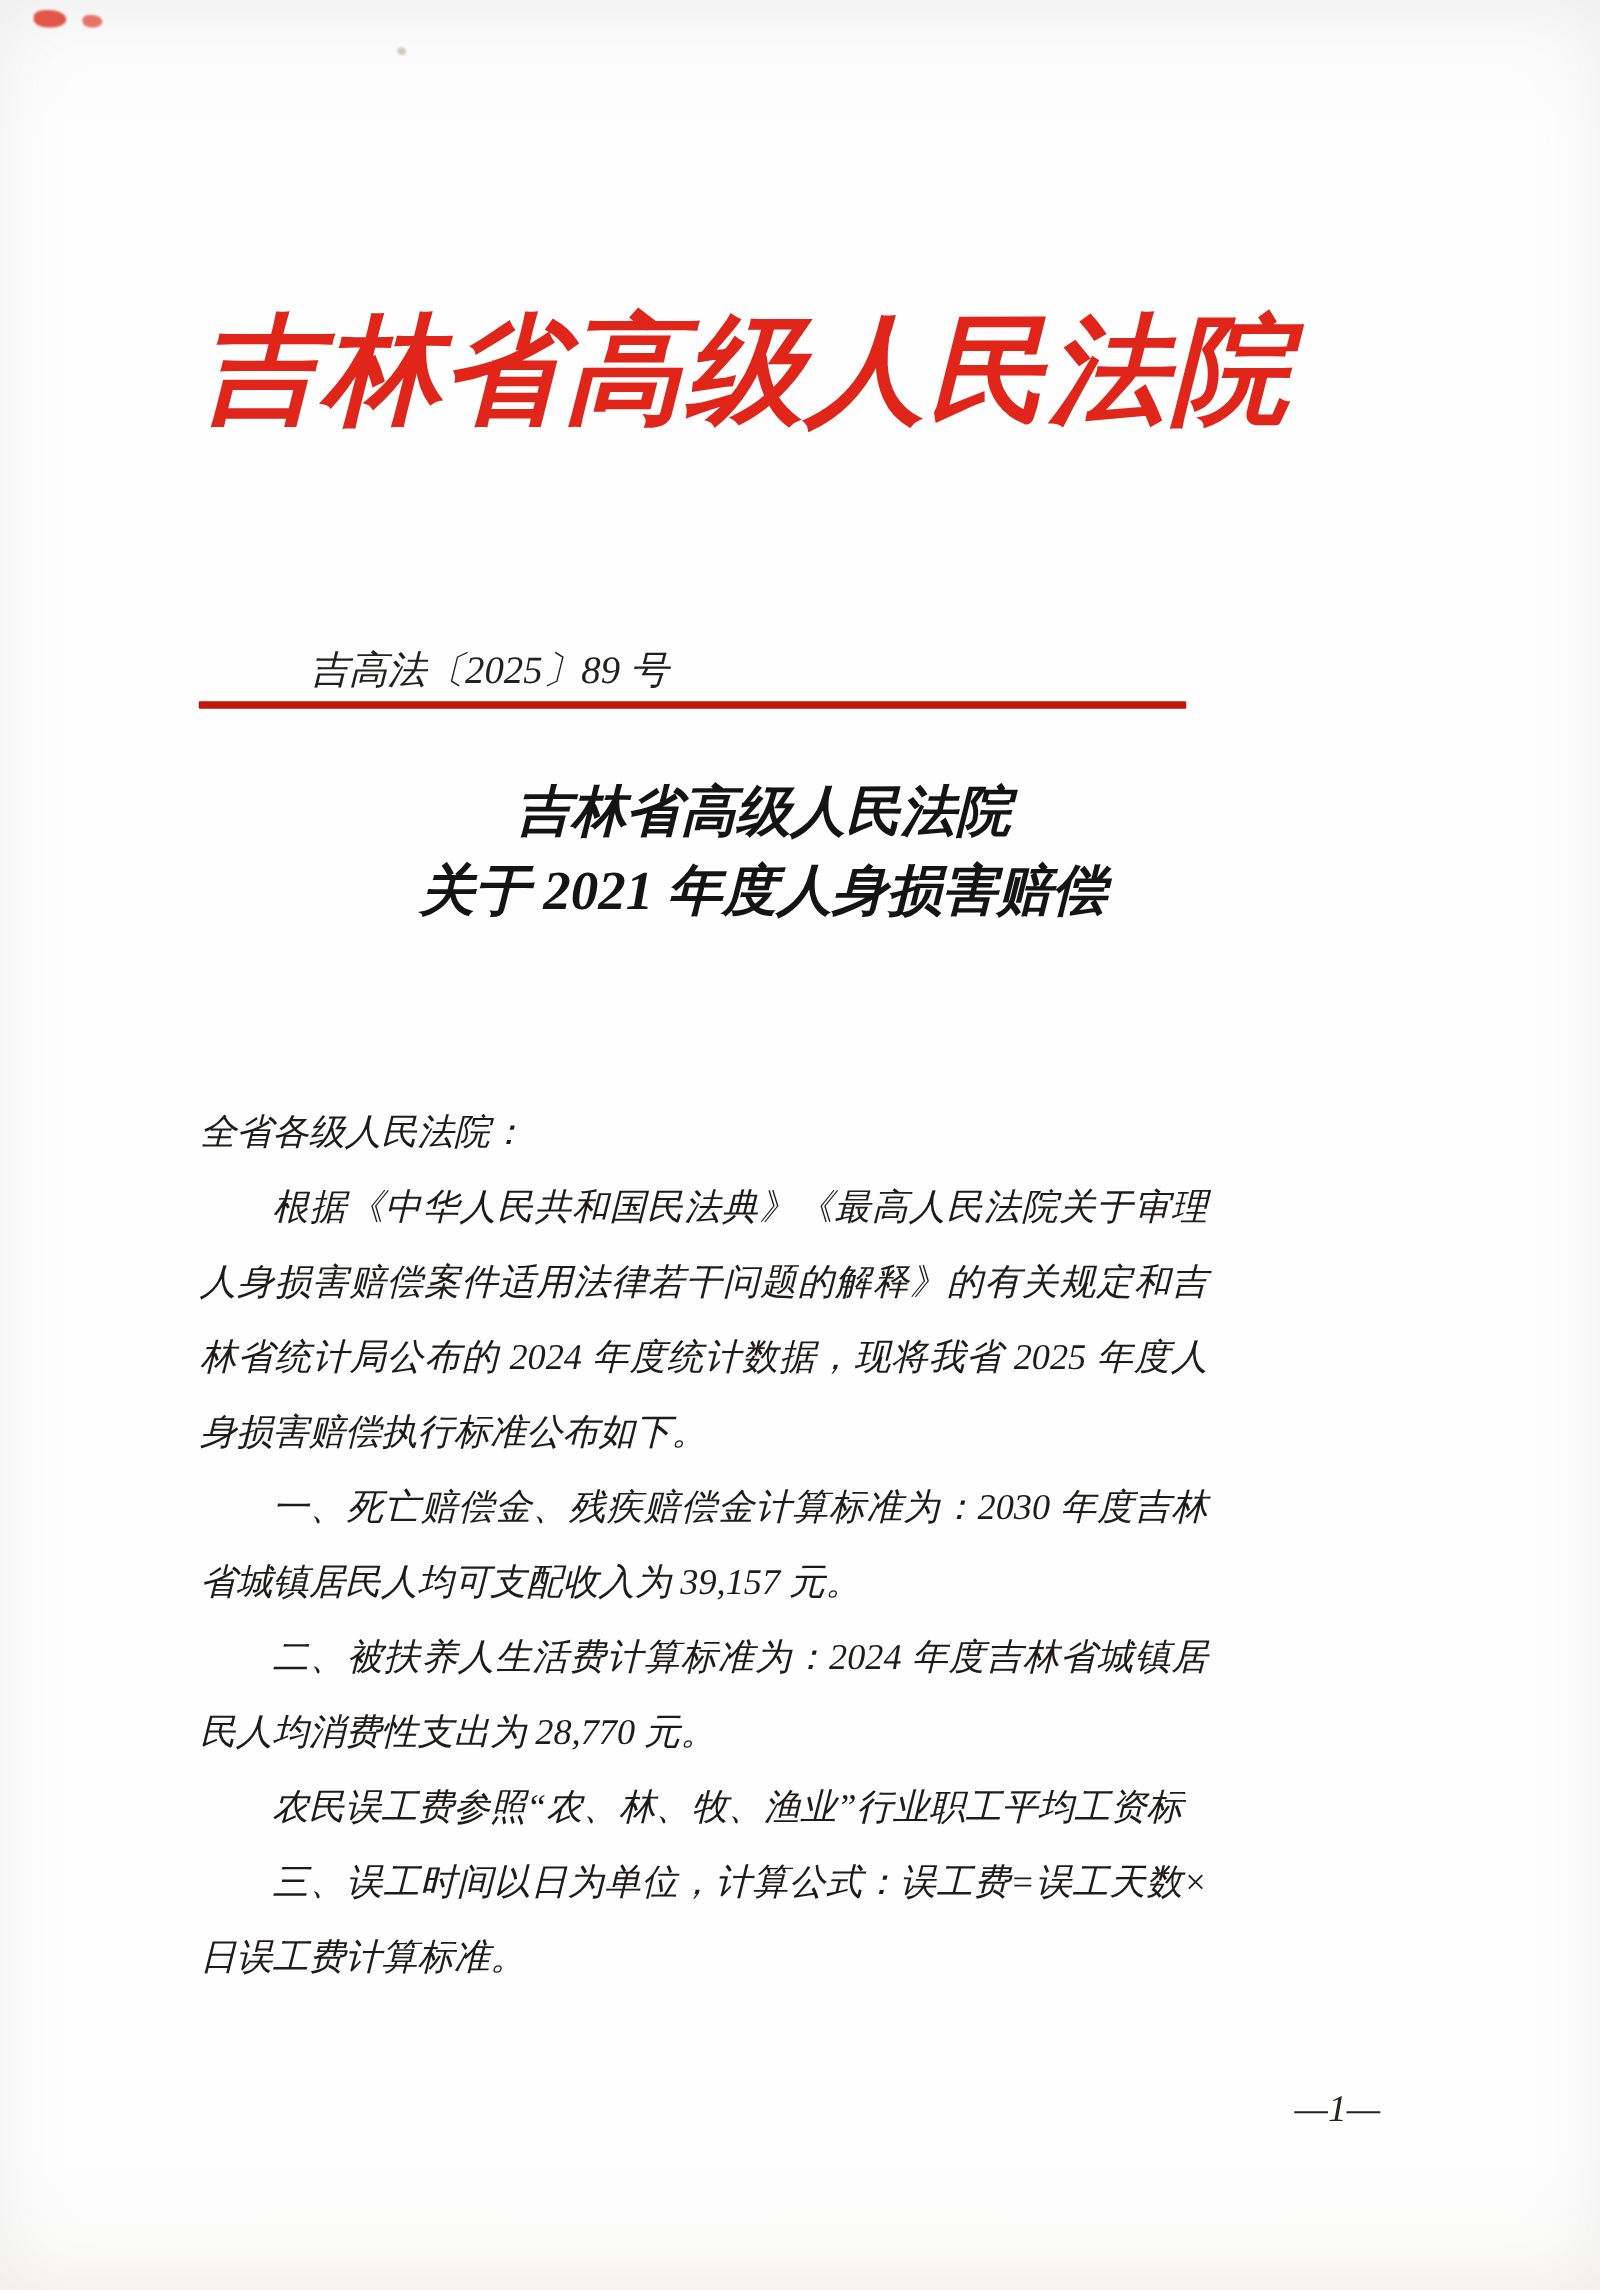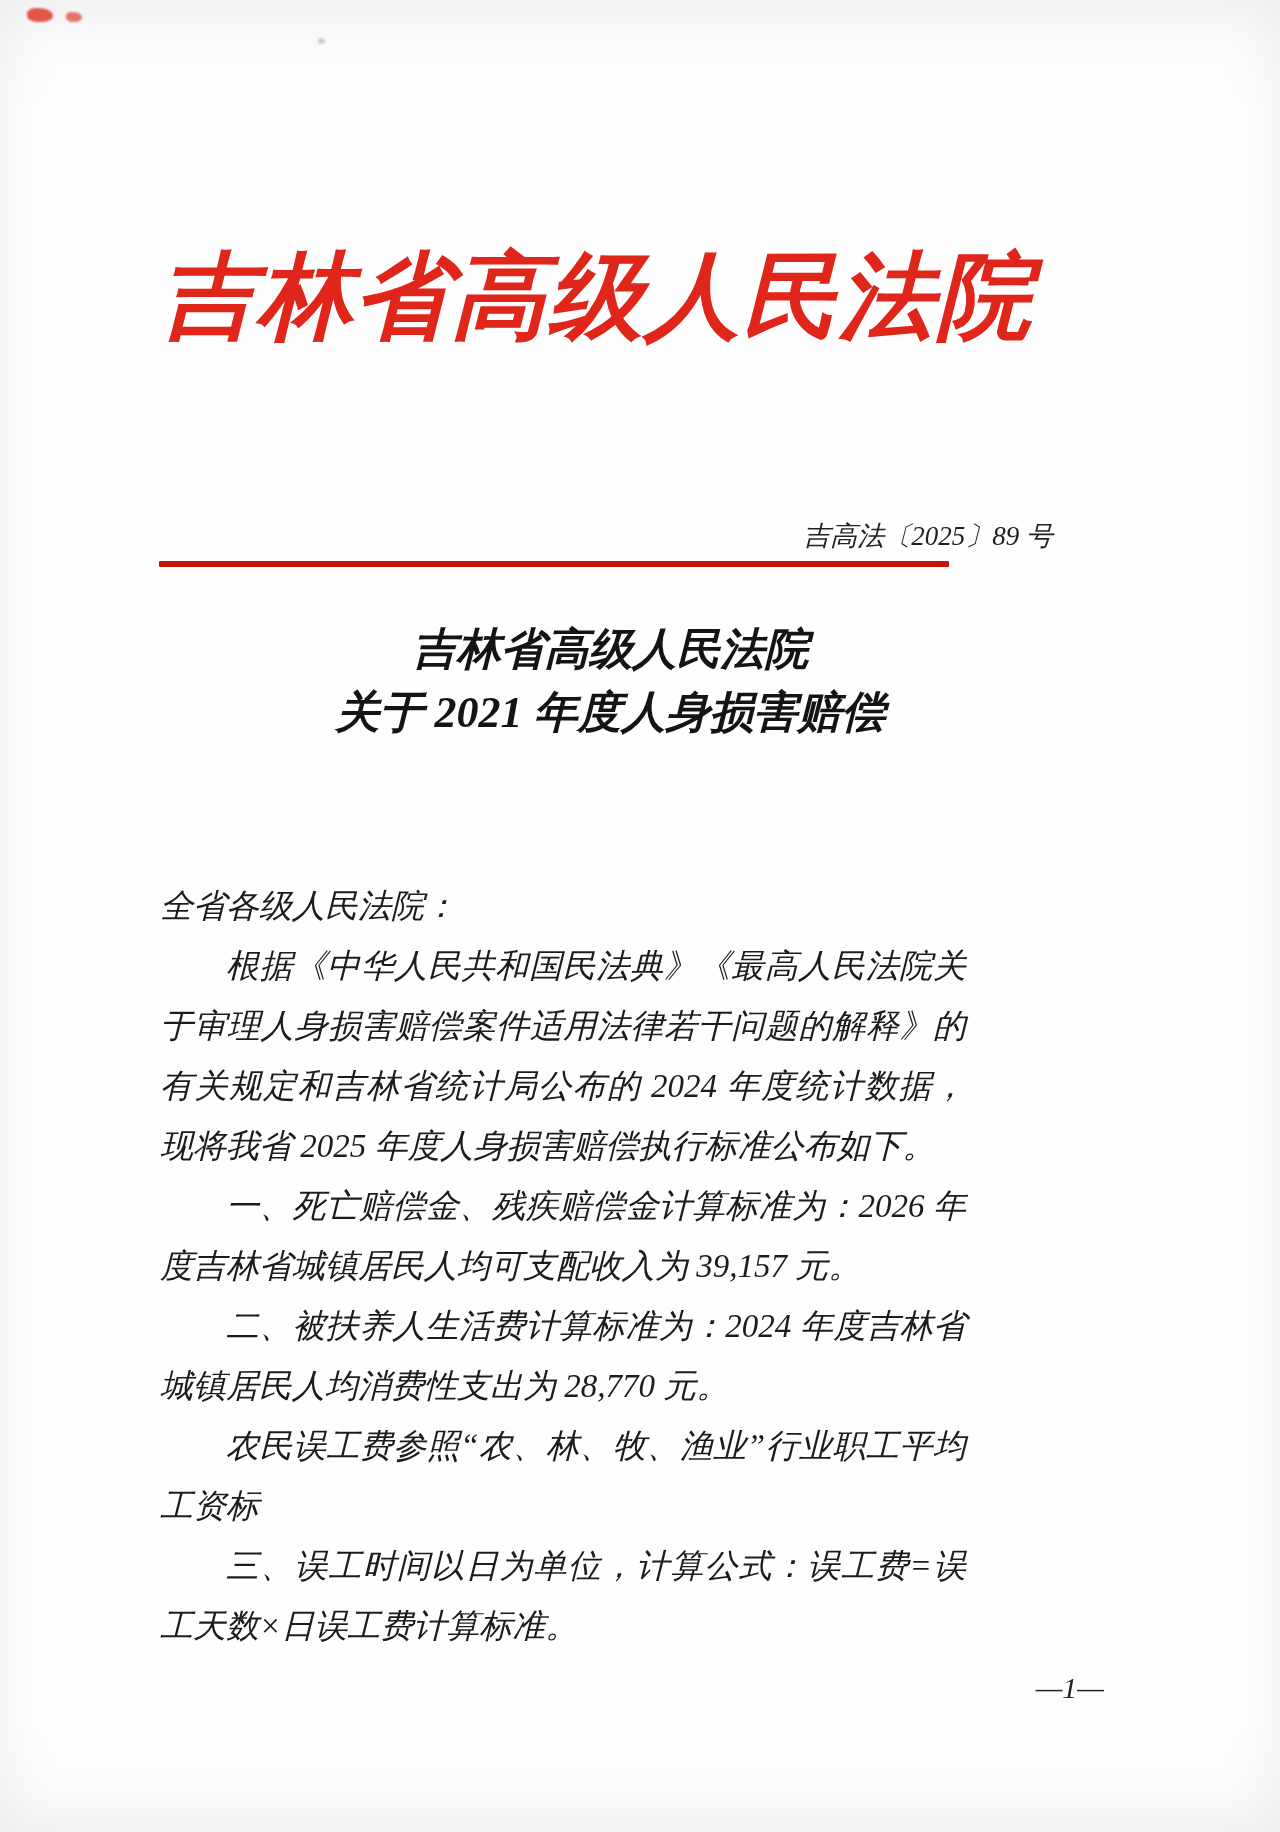--- a/index.html
+++ b/index.html
@@ -45,23 +45,23 @@
     font-weight: 700;
     letter-spacing: 2px;
     color: #e0251a;
     white-space: nowrap;
   }
   .doc-number {
     position: absolute;
     left: 160px;
     width: 805px;
     top: 516px;
-    text-align: right;
+    text-align: left;
     transform: translateX(88px);
-    font-size: 27px;
+    font-size: 31px;
     line-height: 40px;
     color: #22211f;
     white-space: nowrap;
   }
   .red-rule {
     position: absolute;
     left: 159px;
     top: 561px;
     width: 790px;
     height: 6px;
@@ -79,21 +79,21 @@
     font-size: 44px;
     line-height: 63px;
     color: #141414;
   }
   .title .tline { white-space: nowrap; }
   .body-text {
     position: absolute;
     left: 160px;
     top: 876px;
     width: 806px;
-    font-size: 33px;
+    font-size: 29px;
     line-height: 60px;
     color: #1d1c1a;
     text-align: justify;
   }
   .body-text p {
     margin: 0;
     text-indent: 2em;
   }
   .body-text p.salutation {
     text-indent: 0;
@@ -123,20 +123,20 @@
   <div class="red-rule"></div>
 
   <div class="title">
     <div class="tline">吉林省高级人民法院</div>
     <div class="tline">关于 2021 年度人身损害赔偿</div>
   </div>
 
   <div class="body-text">
     <p class="salutation">全省各级人民法院：</p>
     <p>根据《中华人民共和国民法典》《最高人民法院关于审理人身损害赔偿案件适用法律若干问题的解释》的有关规定和吉林省统计局公布的 2024 年度统计数据，现将我省 2025 年度人身损害赔偿执行标准公布如下。</p>
-    <p>一、死亡赔偿金、残疾赔偿金计算标准为：2026 年度吉林省城镇居民人均可支配收入为 39,157 元。</p>
+    <p>一、死亡赔偿金、残疾赔偿金计算标准为：2030 年度吉林省城镇居民人均可支配收入为 39,157 元。</p>
     <p>二、被扶养人生活费计算标准为：2024 年度吉林省城镇居民人均消费性支出为 28,770 元。</p>
     <p>农民误工费参照“农、林、牧、渔业”行业职工平均工资标</p>
     <p>三、误工时间以日为单位，计算公式：误工费=误工天数×日误工费计算标准。</p>
   </div>
 
   <div class="page-number">—1—</div>
 </div>
 
 </body></html>

